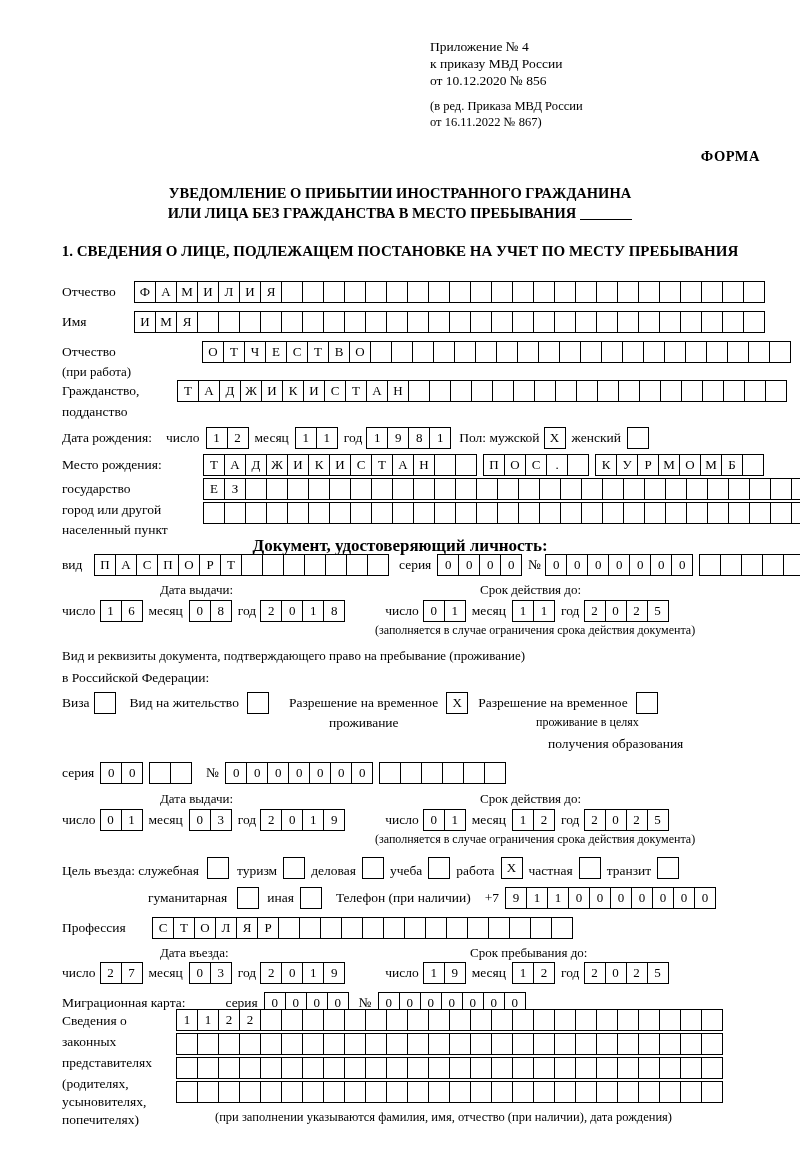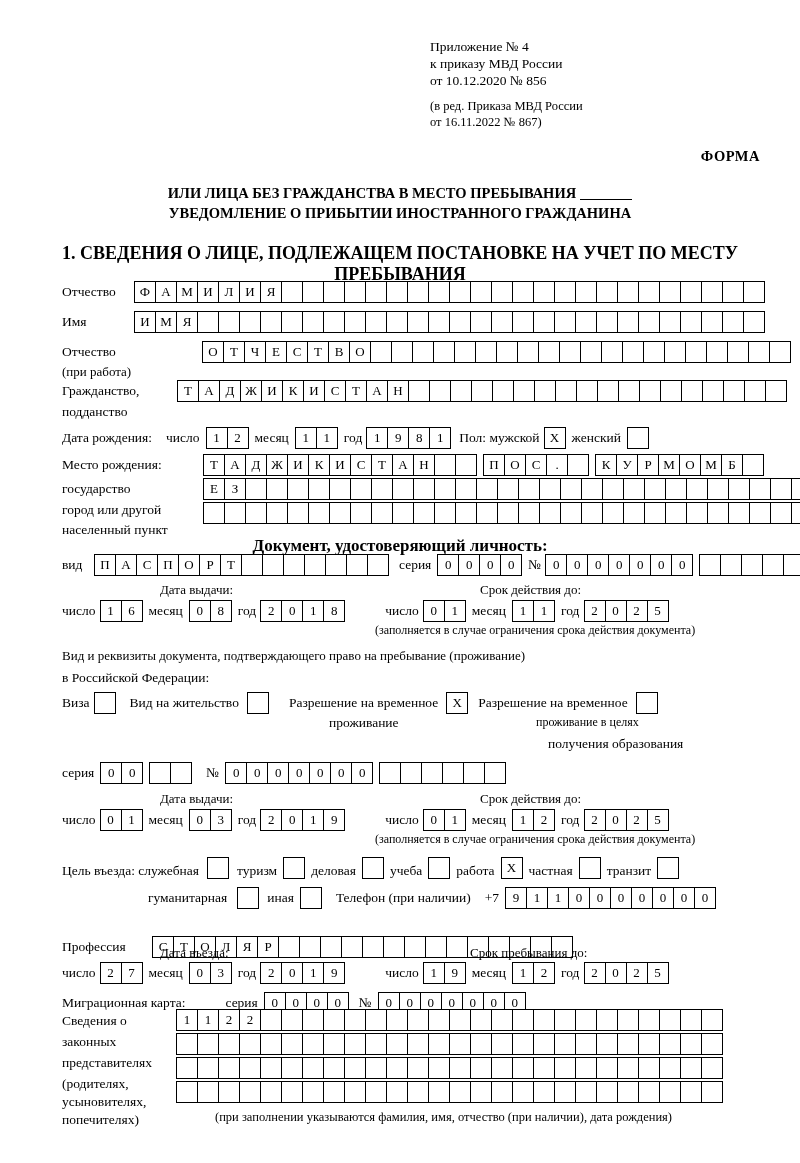--- a/index.html
+++ b/index.html
@@ -14,21 +14,21 @@
   .page{position:relative;width:800px;height:907px;padding:0;box-sizing:border-box;}
 
   
   .hdr{position:absolute;right:40px;top:38px;width:330px;font-size:13.5px;line-height:17px;text-align:left;}
   .hdr .l{white-space:nowrap;}
   .hdr .sm{font-size:12.5px;margin-top:9px;line-height:16px;}
   .forma{position:absolute;right:40px;top:148px;font-weight:bold;font-size:14.5px;letter-spacing:.5px;}
 
   .title{position:absolute;left:0;right:0;top:183px;text-align:center;font-weight:bold;font-size:14.5px;line-height:20px;}
   .title .u{display:inline-block;border-bottom:1px solid #000;width:52px;height:14px;vertical-align:-2px;margin-left:4px;}
-  .sect1{position:absolute;left:0;right:0;top:243px;text-align:center;font-weight:bold;font-size:18px;}
+  .sect1{position:absolute;left:0;right:0;top:243px;text-align:center;font-weight:bold;font-size:15px;}
 
   
   .row{position:absolute;display:flex;align-items:center;font-size:13.5px;white-space:nowrap;}
   .lbl{font-size:13.5px;}
   .cells{display:flex;}
   .c{
     width:22px;height:22px;border:1px solid #000;
     margin-left:-1px;
     display:flex;align-items:center;justify-content:center;
     font-size:13px;font-family:"Liberation Serif", serif;
@@ -50,22 +50,22 @@
   <div class="hdr">
     <div class="l">Приложение № 4</div>
     <div class="l">к приказу МВД России</div>
     <div class="l">от 10.12.2020 № 856</div>
     <div class="sm">(в ред. Приказа МВД России</div>
     <div class="sm" style="margin-top:0">от 16.11.2022 № 867)</div>
   </div>
   <div class="forma">ФОРМА</div>
 
   <div class="title">
+    <div>УВЕДОМЛЕНИЕ О ПРИБЫТИИ ИНОСТРАННОГО ГРАЖДАНИНА</div>
     <div><span>ИЛИ ЛИЦА БЕЗ ГРАЖДАНСТВА В МЕСТО ПРЕБЫВАНИЯ</span><span class="u"></span></div>
-    <div>УВЕДОМЛЕНИЕ О ПРИБЫТИИ ИНОСТРАННОГО ГРАЖДАНИНА</div>
   </div>
   <div class="sect1">1. СВЕДЕНИЯ О ЛИЦЕ, ПОДЛЕЖАЩЕМ ПОСТАНОВКЕ НА УЧЕТ ПО МЕСТУ ПРЕБЫВАНИЯ</div>
 
   <div class="row" style="left:62px;top:281px;">
     <span class="lbl" style="width:72px;display:inline-block">Отчество</span>
     <span class="cells" id="cells-surname">
         <span class="c">Ф</span>
         <span class="c">А</span>
         <span class="c">М</span>
         <span class="c">И</span>
@@ -604,21 +604,21 @@
         <span class="c">0</span>
         <span class="c">0</span>
         <span class="c">0</span>
         <span class="c">0</span>
         <span class="c">0</span>
         <span class="c">0</span>
         <span class="c">0</span>
       </span>
   </div>
 
-  <div class="row" style="left:62px;top:917px;margin-top:19px;">
+  <div class="row" style="left:62px;top:917px;">
     <span style="width:90px;display:inline-block">Профессия</span>
     <span class="cells" id="cells-prof">
         <span class="c">С</span>
         <span class="c">Т</span>
         <span class="c">О</span>
         <span class="c">Л</span>
         <span class="c">Я</span>
         <span class="c">Р</span>
         <span class="c"></span>
         <span class="c"></span>

